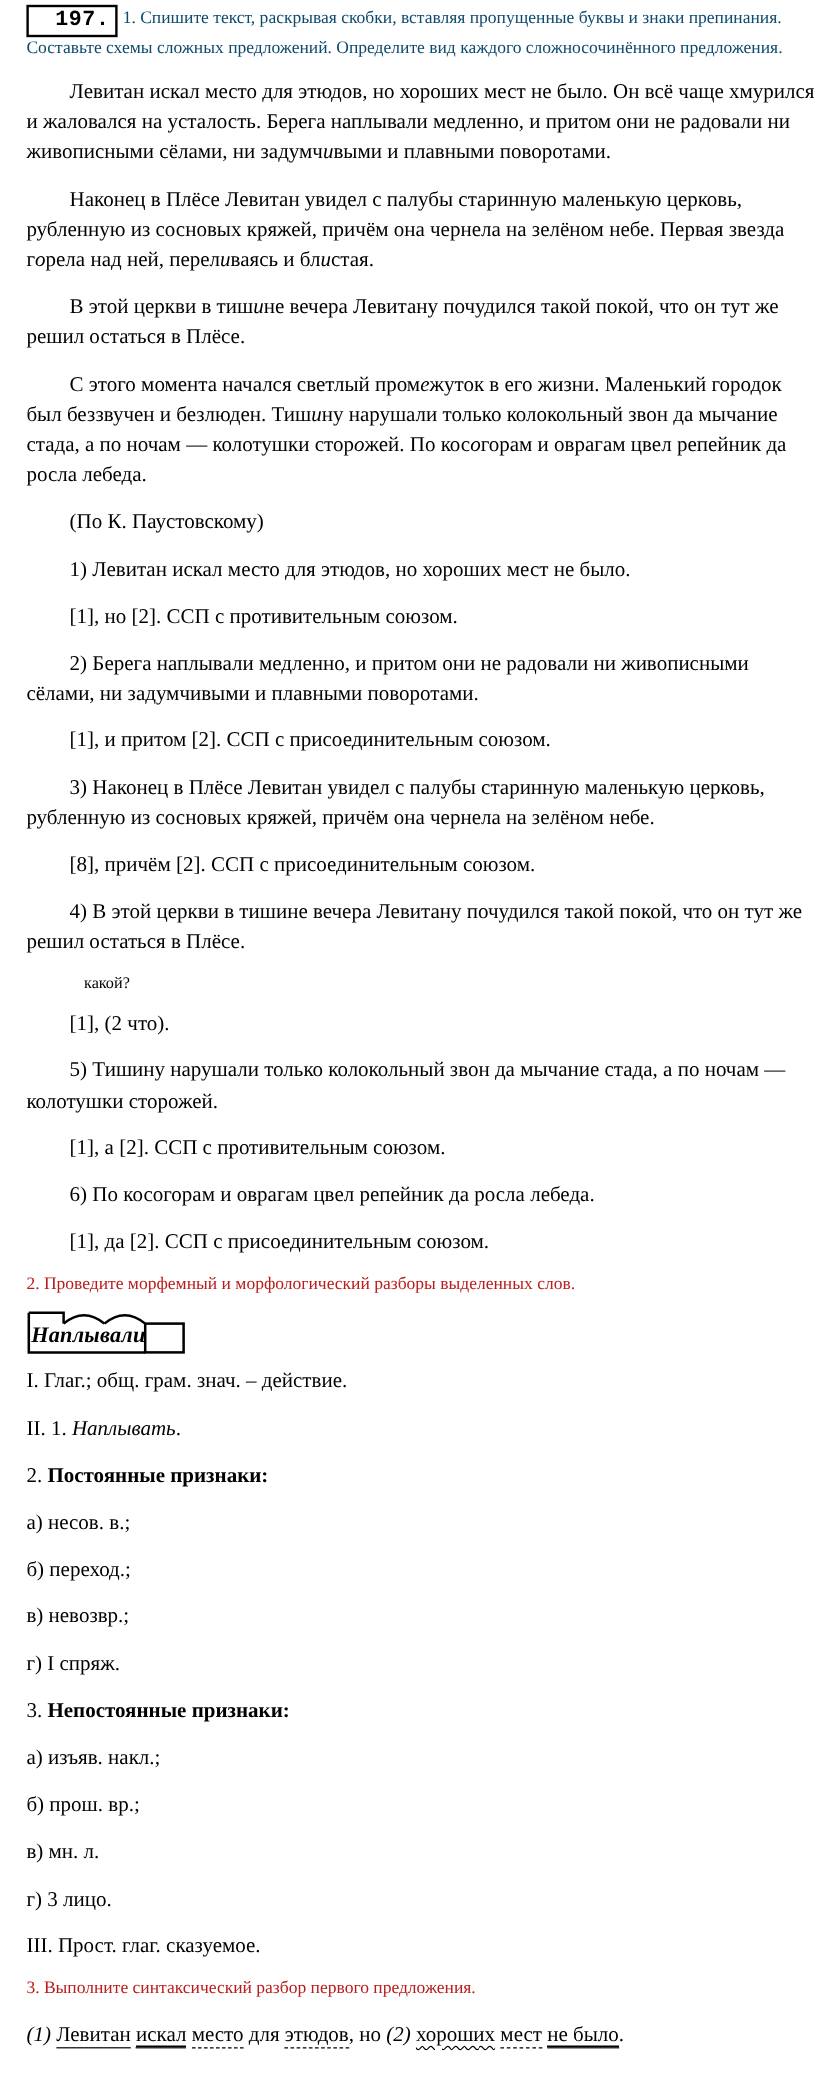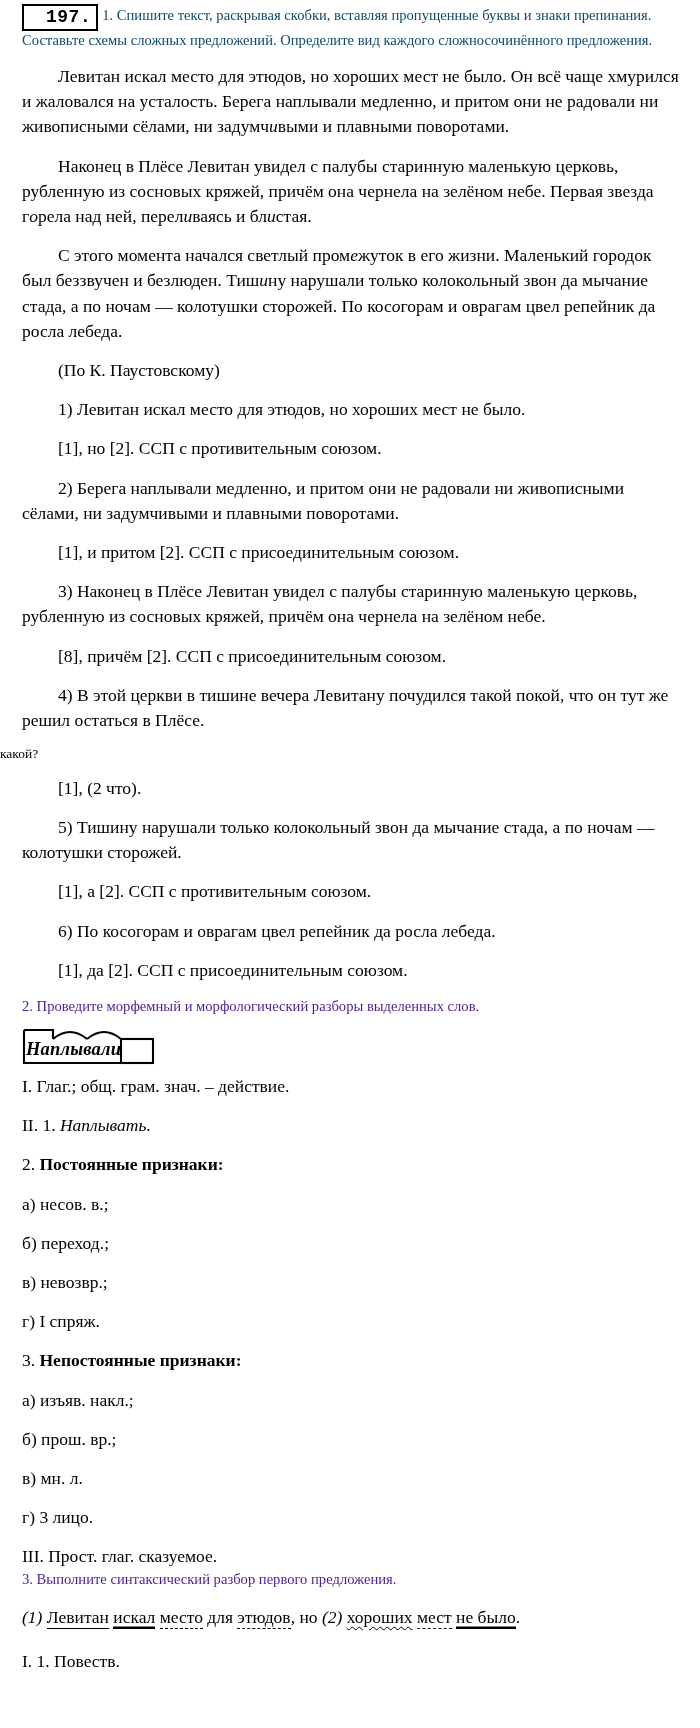--- a/index.html
+++ b/index.html
@@ -29,21 +29,21 @@
     margin: 0;
     padding: 0 18px 0 22px;
     text-align: left;
   }
   .p.indent { text-indent: 36px; }
   .p.gap    { margin-top: 14px; }
   .p.gap-sm { margin-top: 9px; }
 
   
   .instr {
-    color: #4c1d95;
+    color: #b91c1c;
     font-size: 14.6px;
     line-height: 19px;
     padding: 0 18px 0 22px;
     margin: 0;
   }
 
   
   .ex-head {
     display: block;
     padding: 4px 18px 0 22px;
@@ -91,20 +91,21 @@
     left: -3px;
     top: 0;
     z-index: 1;
     overflow: visible;
   }
 
   
   .kakoy {
     font-size: 13.5px;
     line-height: 17px;
+    padding-left: 70px;
     margin-top: 12px;
   }
 
   
   .parse-line {
     font-size: 17.5px;
     line-height: 30px;
     padding: 0 18px 0 22px;
     margin-top: 13px;
     white-space: normal;
@@ -144,20 +145,21 @@
   <div class="ex-head">
     <span class="ex-num">197.</span>
     <span class="instr-inline">1. Спишите текст, раскрывая скобки, вставляя пропущенные буквы и знаки препинания. Составьте схемы сложных предложений. Определите вид каждого сложносочинённого предложения.</span>
   </div>
 
   
   <p class="p indent gap"><span>Левитан искал место для этюдов, но хороших мест не было. Он всё чаще хмурился и жаловался на усталость. Берега наплывали медленно, и притом они не радовали ни живописными сёлами, ни задумч</span><span class="it">и</span><span>выми и плавными поворотами.</span></p>
 
   <p class="p indent gap"><span>Наконец в Плёсе Левитан увидел с палубы старинную маленькую церковь, рубленную из сосновых кряжей, причём она чернела на зелёном небе. Первая звезда г</span><span class="it">о</span><span>рела над ней, перел</span><span class="it">и</span><span>ваясь и бл</span><span class="it">и</span><span>стая.</span></p>
 
+  <p class="p indent gap"><span>В этой церкви в тиш</span><span class="it">и</span><span>не вечера Левитану почудился такой покой, что он тут же решил остаться в Плёсе.</span></p>
 
   <p class="p indent gap"><span>С этого момента начался светлый пром</span><span class="it">е</span><span>жуток в его жизни. Маленький городок был беззвучен и безлюден. Тиш</span><span class="it">и</span><span>ну нарушали только колокольный звон да мычание стада, а по ночам — колотушки стор</span><span class="it">о</span><span>жей. По кос</span><span class="it">о</span><span>горам и оврагам цвел репейник да росла лебеда.</span></p>
 
   <p class="p indent gap">(По К. Паустовскому)</p>
 
   
   <p class="p indent gap">1) Левитан искал место для этюдов, но хороших мест не было.</p>
   <p class="p indent gap">[1], но [2]. ССП с противительным союзом.</p>
 
   <p class="p indent gap">2) Берега наплывали медленно, и притом они не радовали ни живописными сёлами, ни задумчивыми и плавными поворотами.</p>
@@ -211,21 +213,21 @@
   <p class="p gap"><span>3. </span><span class="bld">Непостоянные признаки:</span></p>
 
   <p class="p gap">а) изъяв. накл.;</p>
   <p class="p gap">б) прош. вр.;</p>
   <p class="p gap">в) мн. л.</p>
   <p class="p gap">г) 3 лицо.</p>
 
   <p class="p gap">III. Прост. глаг. сказуемое.</p>
 
   
-  <p class="instr" style="">3. Выполните синтаксический разбор первого предложения.</p>
+  <p class="instr" style="margin-top:14px">3. Выполните синтаксический разбор первого предложения.</p>
 
   
   <p class="parse-line"><span class="pnum">(1)</span> <span class="u-subj">Левитан</span> <span class="u-pred">искал</span> <span class="u-obj">место</span> <span>для</span> <span class="u-obj">этюдов</span><span>, но</span> <span class="pnum">(2)</span> <span class="u-attr">хороших</span> <span class="u-obj">мест</span> <span class="u-pred">не было</span><span>.</span></p>
 
   <p class="sub-line">I. 1. Повеств.</p>
   
 
   
 
   

